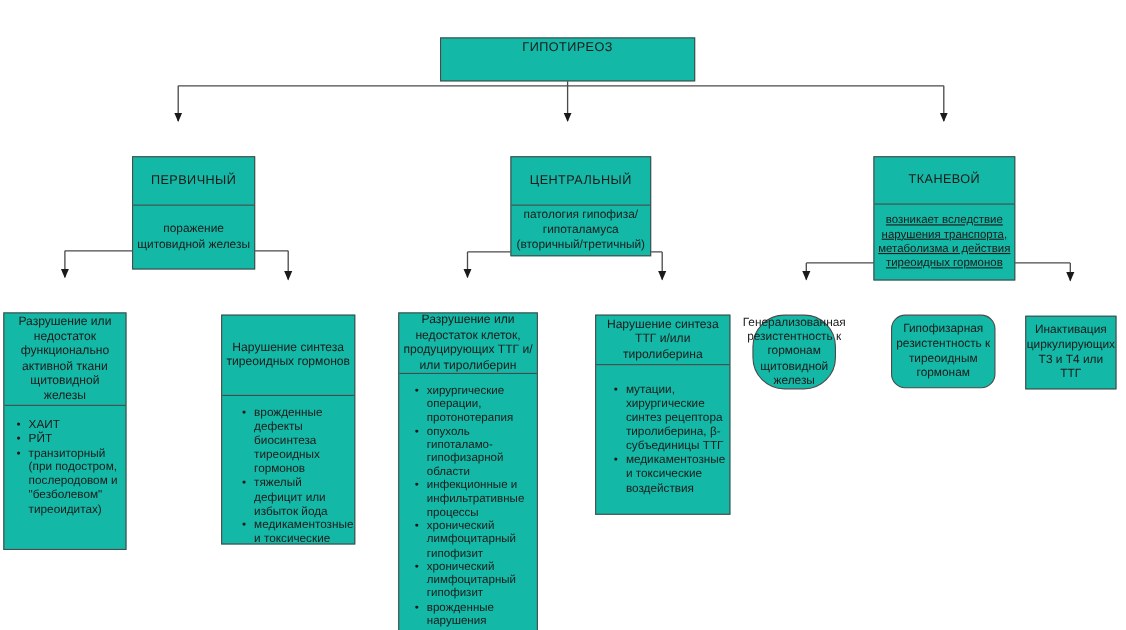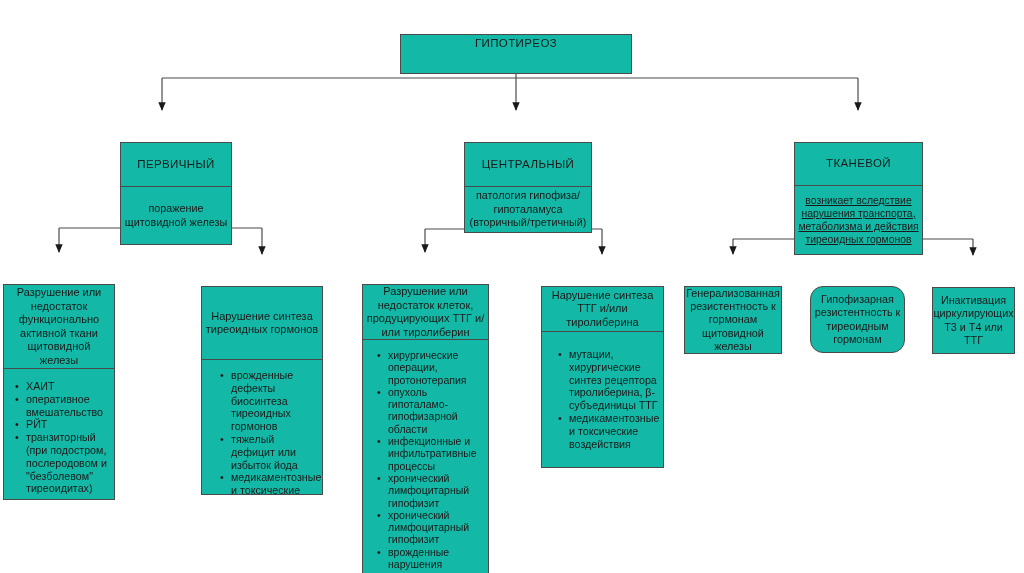--- a/index.html
+++ b/index.html
@@ -93,21 +93,20 @@
   <div class="node c0" style="left:3px;top:254px;width:112px;height:216px;">
     <div class="hd" style="height:83px;">Разрушение или
 недостаток
 функционально
 активной ткани
 щитовидной
 железы</div>
     <div class="bd">
       <ul>
           <li>ХАИТ</li>
-          <li>оперативное вмешательство</li>
           <li>РЙТ</li>
           <li>транзиторный (при подостром, послеродовом и "безболевом" тиреоидитах)</li>
         </ul>
     </div>
   </div>
 
   <div class="node c1" style="left:201px;top:256px;width:122px;height:209px;">
     <div class="hd" style="height:72px;">Нарушение синтеза
 тиреоидных гормонов</div>
     <div class="bd">
@@ -141,21 +140,21 @@
 ТТГ и/или
 тиролиберина</div>
     <div class="bd">
       <ul>
           <li>мутации, хирургические синтез рецептора тиролиберина, β-субъединицы ТТГ</li>
           <li>медикаментозные и токсические воздействия</li>
         </ul>
     </div>
   </div>
 
-  <div class="node leaf" style="left:684px;top:256px;width:98px;height:68px;">
+  <div class="node leaf" style="left:684px;top:256px;width:76px;height:68px;border-radius:29px;">
     <span>Генерализованная
 резистентность к
 гормонам
 щитовидной
 железы</span>
   </div>
 
   <div class="node leaf" style="left:810px;top:256px;width:95px;height:67px;border-radius:13px;">
     <span>Гипофизарная
 резистентность к

